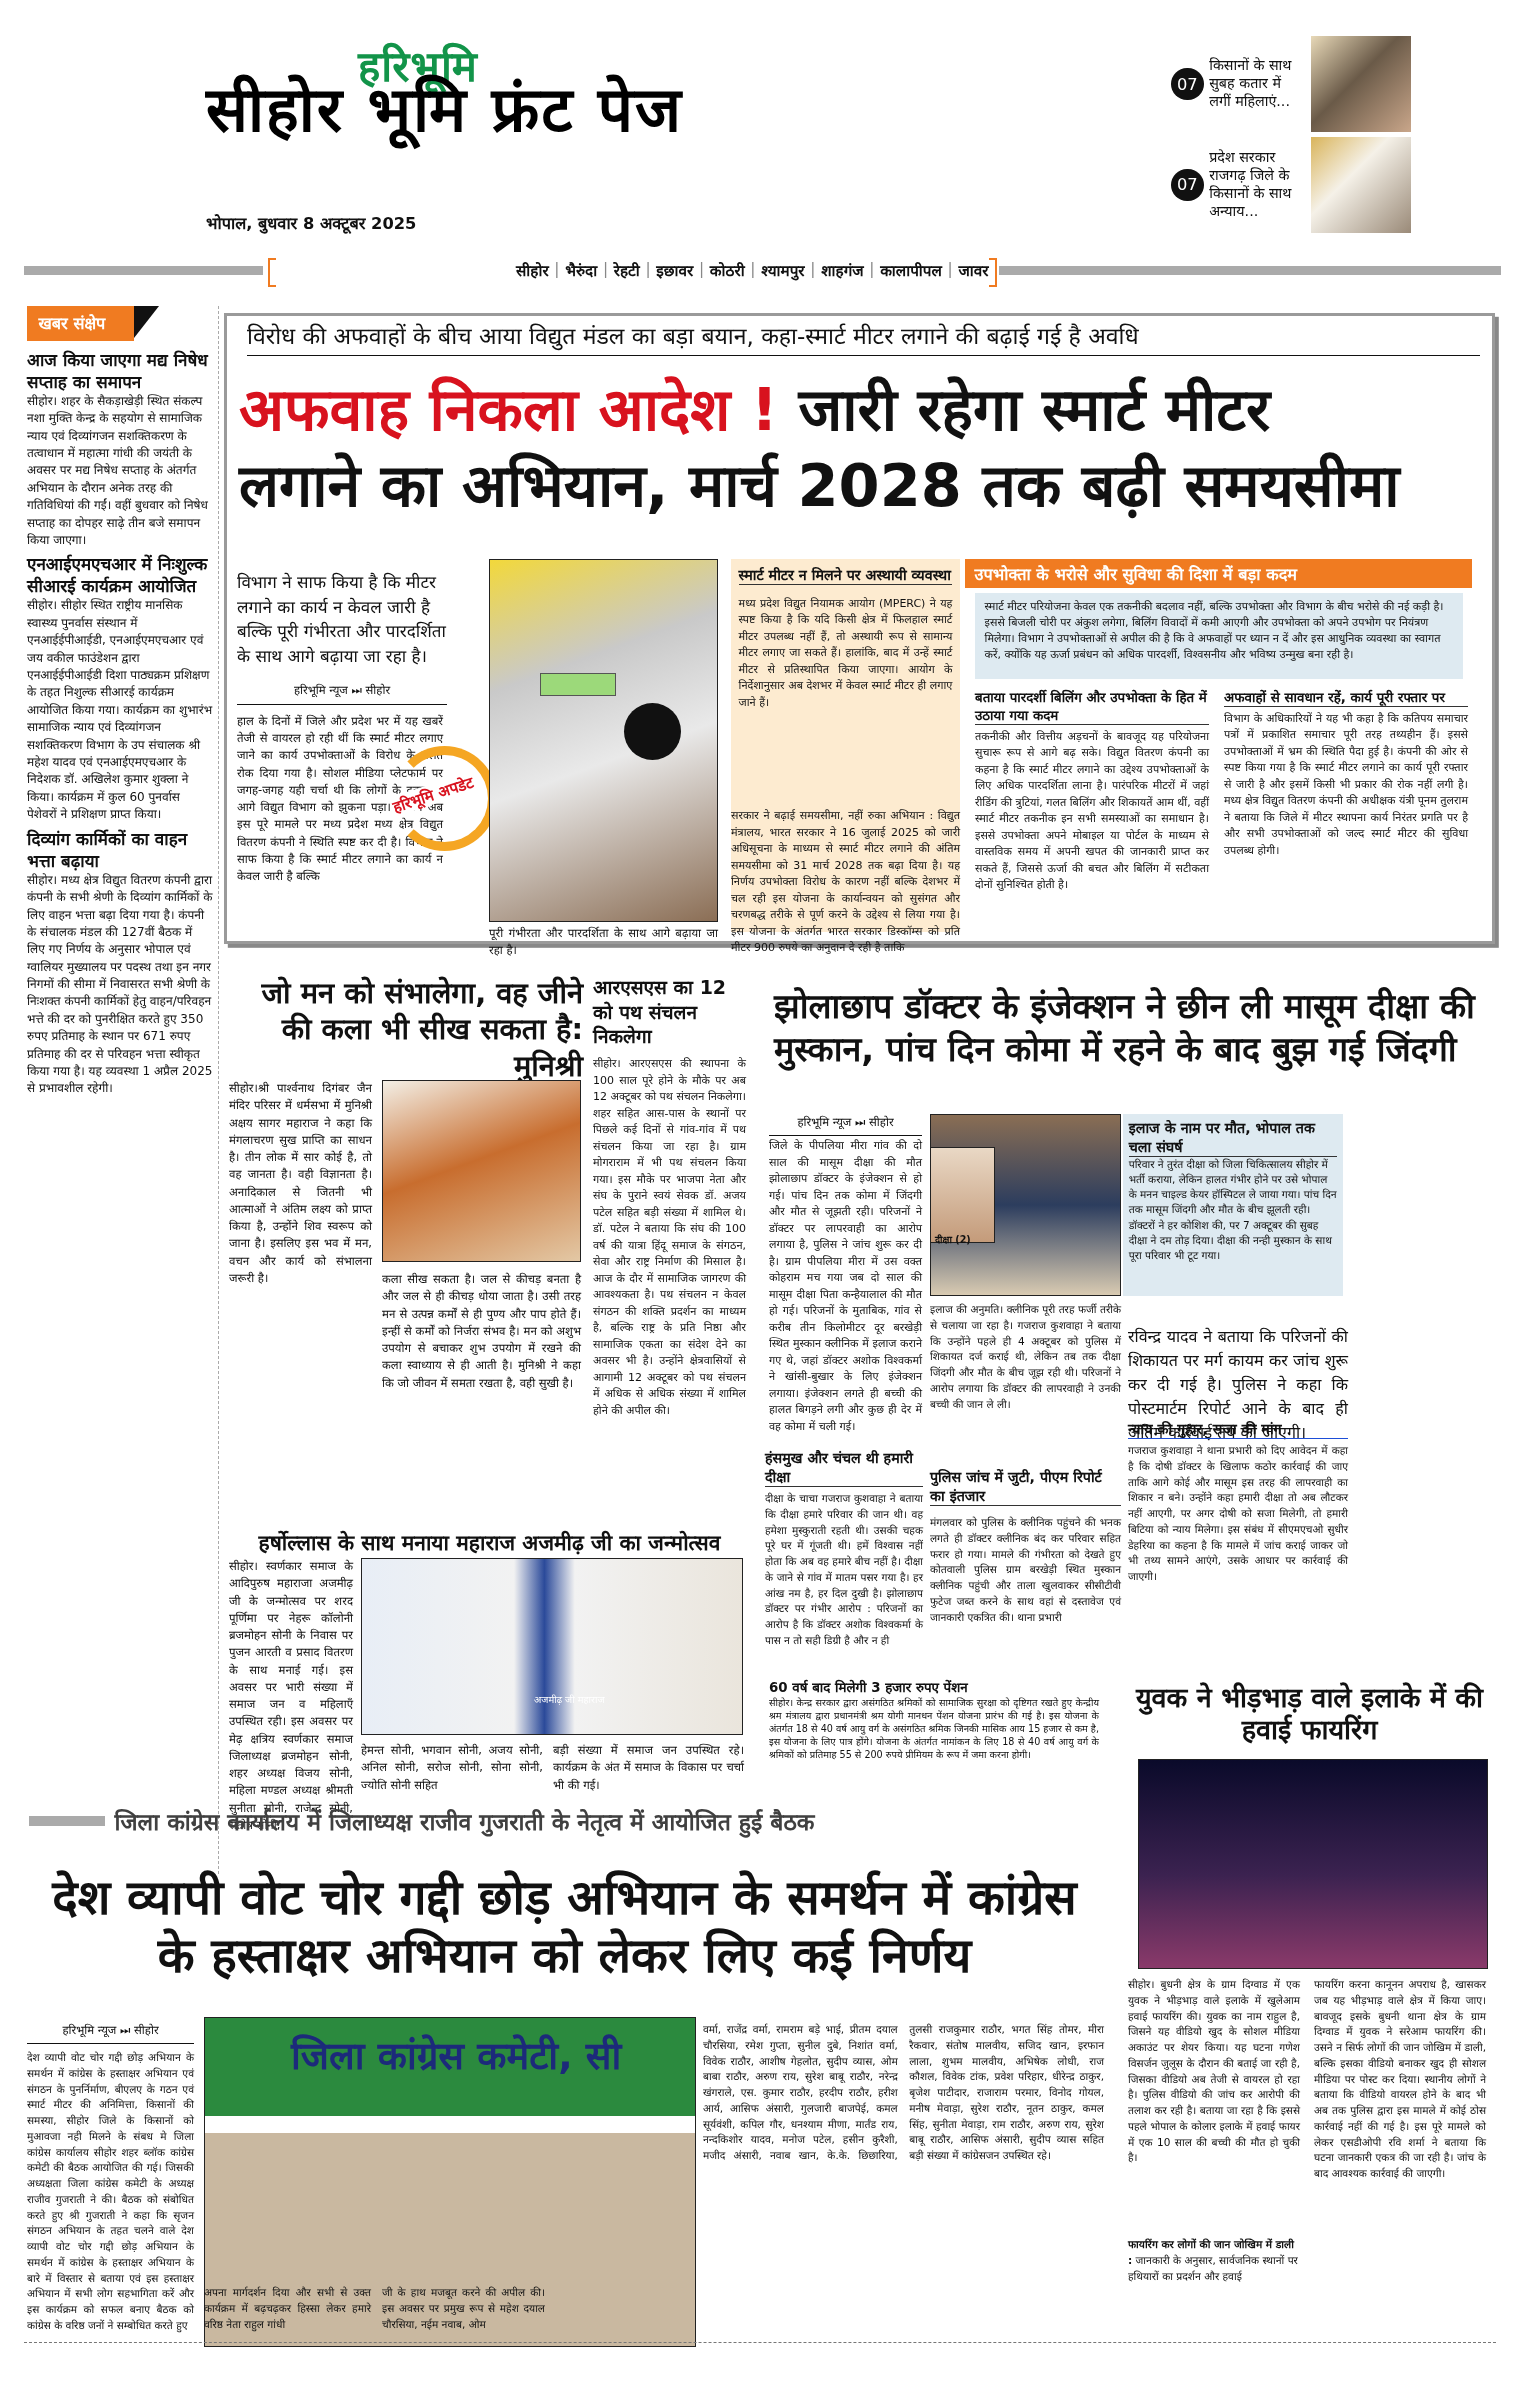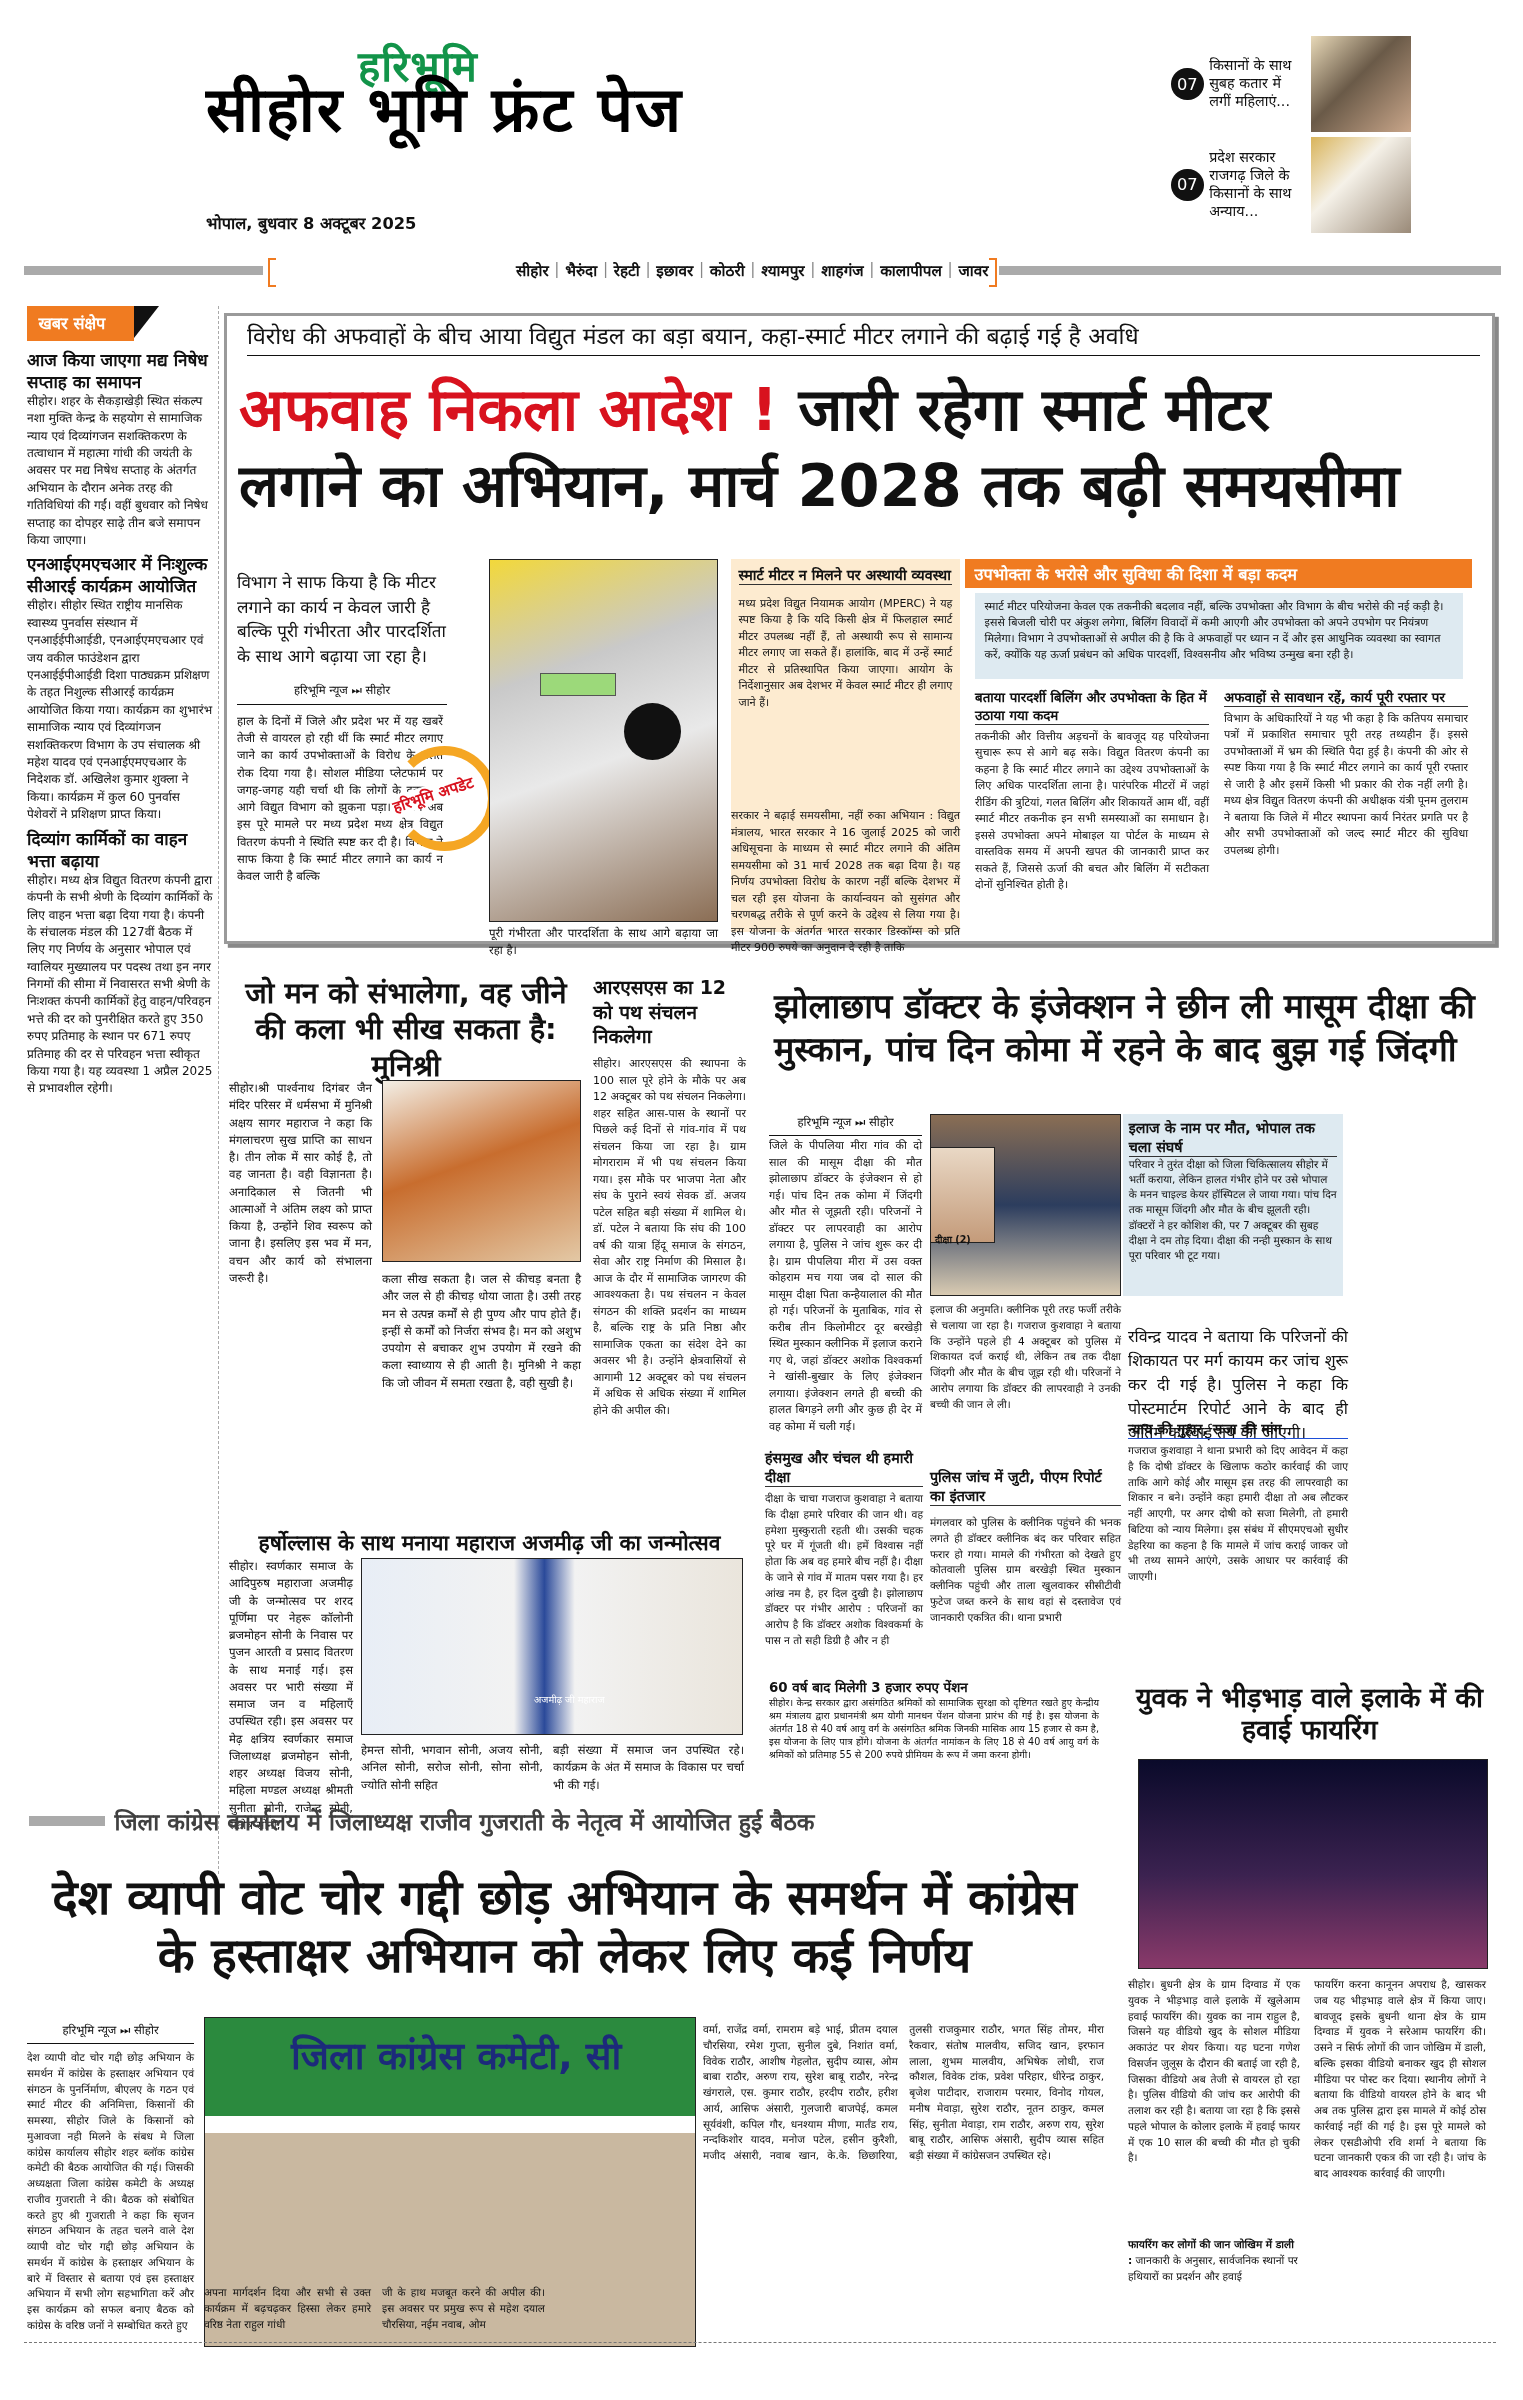--- a/index.html
+++ b/index.html
@@ -142,21 +142,21 @@
 <div class="abs blue">स्मार्ट मीटर परियोजना केवल एक तकनीकी बदलाव नहीं, बल्कि उपभोक्ता और विभाग के बीच भरोसे की नई कड़ी है। इससे बिजली चोरी पर अंकुश लगेगा, बिलिंग विवादों में कमी आएगी और उपभोक्ता को अपने उपभोग पर नियंत्रण मिलेगा। विभाग ने उपभोक्ताओं से अपील की है कि वे अफवाहों पर ध्यान न दें और इस आधुनिक व्यवस्था का स्वागत करें, क्योंकि यह ऊर्जा प्रबंधन को अधिक पारदर्शी, विश्वसनीय और भविष्य उन्मुख बना रही है।</div>
 <div class="abs" style="left:975px;top:688px;width:234px">
   <div style="font-weight:bold;font-size:13.4px;border-bottom:1px solid #333;margin-bottom:3.8px">बताया पारदर्शी बिलिंग और उपभोक्ता के हित में उठाया गया कदम</div>
   <div class="bodytxt" style="font-size:11px">तकनीकी और वित्तीय अड़चनों के बावजूद यह परियोजना सुचारू रूप से आगे बढ़ सके। विद्युत वितरण कंपनी का कहना है कि स्मार्ट मीटर लगाने का उद्देश्य उपभोक्ताओं के लिए अधिक पारदर्शिता लाना है। पारंपरिक मीटरों में जहां रीडिंग की त्रुटियां, गलत बिलिंग और शिकायतें आम थीं, वहीं स्मार्ट मीटर तकनीक इन सभी समस्याओं का समाधान है। इससे उपभोक्ता अपने मोबाइल या पोर्टल के माध्यम से वास्तविक समय में अपनी खपत की जानकारी प्राप्त कर सकते हैं, जिससे ऊर्जा की बचत और बिलिंग में सटीकता दोनों सुनिश्चित होती है।</div>
 </div>
 <div class="abs" style="left:1224px;top:688px;width:244px">
   <div style="font-weight:bold;font-size:13.4px;border-bottom:1px solid #333;margin-bottom:3.8px">अफवाहों से सावधान रहें, कार्य पूरी रफ्तार पर</div>
   <div class="bodytxt" style="font-size:11px">विभाग के अधिकारियों ने यह भी कहा है कि कतिपय समाचार पत्रों में प्रकाशित समाचार पूरी तरह तथ्यहीन हैं। इससे उपभोक्ताओं में भ्रम की स्थिति पैदा हुई है। कंपनी की ओर से स्पष्ट किया गया है कि स्मार्ट मीटर लगाने का कार्य पूरी रफ्तार से जारी है और इसमें किसी भी प्रकार की रोक नहीं लगी है। मध्य क्षेत्र विद्युत वितरण कंपनी की अधीक्षक यंत्री पूनम तुलराम ने बताया कि जिले में मीटर स्थापना कार्य निरंतर प्रगति पर है और सभी उपभोक्ताओं को जल्द स्मार्ट मीटर की सुविधा उपलब्ध होगी।</div>
 </div>
 
-<div class="abs h2" style="left:229px;top:975px;width:354px;text-align:center">जो मन को संभालेगा, वह जीने की कला भी सीख सकता है: मुनिश्री</div>
+<div class="abs h2" style="left:229px;top:975px;width:354px;text-align:right">जो मन को संभालेगा, वह जीने की कला भी सीख सकता है: मुनिश्री</div>
 <div class="abs col" style="left:229px;top:1080px;width:143px">सीहोर।श्री पार्श्वनाथ दिगंबर जैन मंदिर परिसर में धर्मसभा में मुनिश्री अक्षय सागर महाराज ने कहा कि मंगलाचरण सुख प्राप्ति का साधन है। तीन लोक में सार कोई है, तो वह जानता है। वही विज्ञानता है। अनादिकाल से जितनी भी आत्माओं ने अंतिम लक्ष्य को प्राप्त किया है, उन्होंने शिव स्वरूप को जाना है। इसलिए इस भव में मन, वचन और कार्य को संभालना जरूरी है।</div>
 <div class="abs photo" style="left:382px;top:1080px;width:199px;height:182px;background:linear-gradient(160deg,#f3efe6,#c86d2e 45%,#e3c8a5)"></div>
 <div class="abs col" style="left:382px;top:1271px;width:199px">कला सीख सकता है। जल से कीचड़ बनता है और जल से ही कीचड़ धोया जाता है। उसी तरह मन से उत्पन्न कर्मों से ही पुण्य और पाप होते हैं। इन्हीं से कर्मों को निर्जरा संभव है। मन को अशुभ उपयोग से बचाकर शुभ उपयोग में रखने की कला स्वाध्याय से ही आती है। मुनिश्री ने कहा कि जो जीवन में समता रखता है, वही सुखी है।</div>
 
 <div class="abs" style="left:593px;top:975px;width:153px;font-size:19px;font-weight:bold;line-height:1.3">आरएसएस का 12 को पथ संचलन निकलेगा</div>
 <div class="abs col" style="left:593px;top:1056px;width:153px;font-size:11px">सीहोर। आरएसएस की स्थापना के 100 साल पूरे होने के मौके पर अब 12 अक्टूबर को पथ संचलन निकलेगा। शहर सहित आस-पास के स्थानों पर पिछले कई दिनों से गांव-गांव में पथ संचलन किया जा रहा है। ग्राम मोगराराम में भी पथ संचलन किया गया। इस मौके पर भाजपा नेता और संघ के पुराने स्वयं सेवक डॉ. अजय पटेल सहित बड़ी संख्या में शामिल थे। डॉ. पटेल ने बताया कि संघ की 100 वर्ष की यात्रा हिंदू समाज के संगठन, सेवा और राष्ट्र निर्माण की मिसाल है। आज के दौर में सामाजिक जागरण की आवश्यकता है। पथ संचलन न केवल संगठन की शक्ति प्रदर्शन का माध्यम है, बल्कि राष्ट्र के प्रति निष्ठा और सामाजिक एकता का संदेश देने का अवसर भी है। उन्होंने क्षेत्रवासियों से आगामी 12 अक्टूबर को पथ संचलन में अधिक से अधिक संख्या में शामिल होने की अपील की।</div>
 
 <div class="abs" style="left:229px;top:1528px;width:521px;font-size:21px;font-weight:bold;text-align:center">हर्षोल्लास के साथ मनाया महाराज अजमीढ़ जी का जन्मोत्सव</div>
 <div class="abs col" style="left:229px;top:1558px;width:124px">सीहोर। स्वर्णकार समाज के आदिपुरुष महाराजा अजमीढ़ जी के जन्मोत्सव पर शरद पूर्णिमा पर नेहरू कॉलोनी ब्रजमोहन सोनी के निवास पर पुजन आरती व प्रसाद वितरण के साथ मनाई गई। इस अवसर पर भारी संख्या में समाज जन व महिलाएँ उपस्थित रही। इस अवसर पर मेढ़ क्षत्रिय स्वर्णकार समाज जिलाध्यक्ष ब्रजमोहन सोनी, शहर अध्यक्ष विजय सोनी, महिला मण्डल अध्यक्ष श्रीमती सुनीता सोनी, राजेन्द्र सोनी, संतोष सोनी,</div>
 <div class="abs photo" style="left:361px;top:1558px;width:382px;height:177px;background:linear-gradient(90deg,#e8eef6,#f2f2f2 40%,#2b4a9a 48%,#f2f2f2 56%,#eae5dc)">

